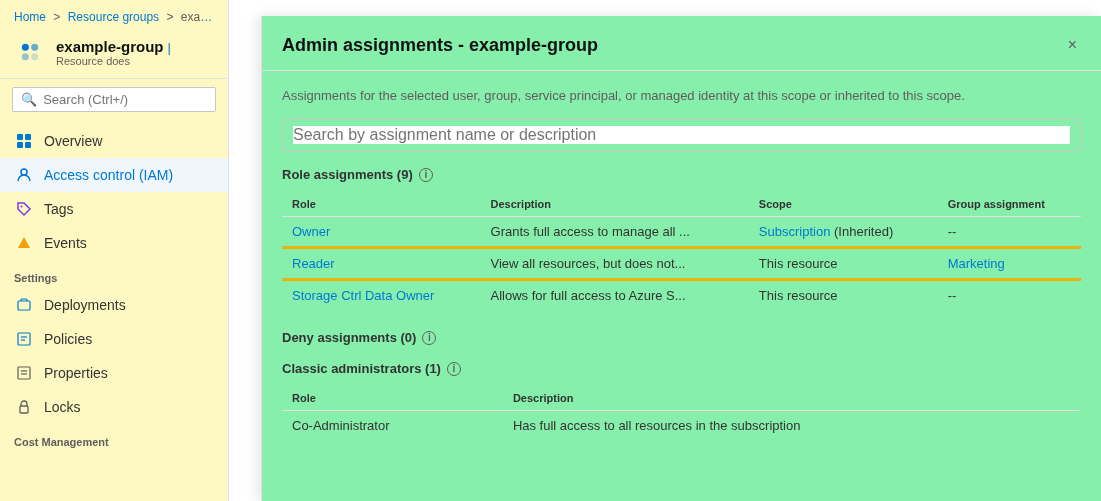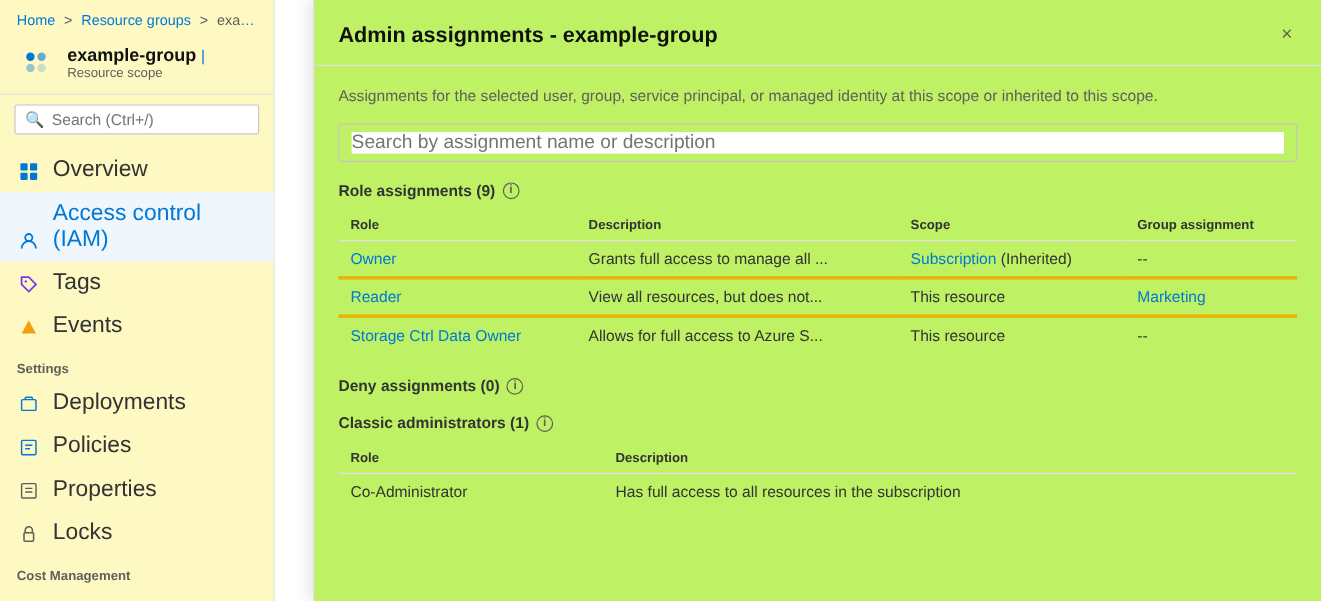--- a/index.html
+++ b/index.html
@@ -18,30 +18,30 @@
     .resource-header { display: flex; align-items: center; padding: 6px 14px 10px; border-bottom: 1px solid #e0e0e0; }
     .resource-icon { width: 32px; height: 32px; margin-right: 10px; display: flex; align-items: center; justify-content: center; }
     .resource-icon svg { width: 28px; height: 28px; }
     .pipe { color: #0078d4; margin-left: 4px; }
 
     .search-box { margin: 8px 12px; display: flex; align-items: center; border: 1px solid #c8c6c4; border-radius: 2px; padding: 4px 8px; background: #fff; }
     .search-box input { border: none; outline: none; font-size: 13px; width: 100%; color: #333; }
     .search-icon-small { color: #605e5c; margin-right: 6px; font-size: 13px; }
 
     .nav-list { flex: 1; overflow-y: auto; padding-top: 4px; }
-    .nav-item { display: flex; align-items: flex-end; padding: 7px 14px; cursor: pointer; font-size: 19px; color: #333; }
+    .nav-item { display: flex; align-items: center; padding: 7px 14px; cursor: pointer; font-size: 14px; color: #333; }
     .nav-item.active { background: #eff6fc; color: #0078d4; }
     .nav-item .nav-icon { width: 20px; height: 20px; margin-right: 10px; display: flex; align-items: center; justify-content: center; flex-shrink: 0; }
     .nav-section-title { padding: 12px 14px 4px; font-size: 11px; font-weight: 700; color: #605e5c; text-transform: none; letter-spacing: 0; }
 
     
     .main { flex: 1; background: #fff; display: flex; flex-direction: column; overflow: hidden; position: relative; }
 
     
-    .panel { position: absolute; right: 0; top: 0; bottom: 0; width: 840px; background: #bef264; border-left: 1px solid #e0e0e0; display: flex; flex-direction: column; box-shadow: -4px 0 12px rgba(0,0,0,0.1); z-index: 10; }
+    .panel { position: absolute; right: 0; top: 16px; bottom: 0; width: 840px; background: #86efac; border-left: 1px solid #e0e0e0; display: flex; flex-direction: column; box-shadow: -4px 0 12px rgba(0,0,0,0.1); z-index: 10; }
 
     .panel-header { display: flex; align-items: center; justify-content: space-between; padding: 16px 20px 12px; border-bottom: 1px solid #e0e0e0; }
     .panel-title { font-size: 18px; font-weight: 600; color: #111; }
     .close-btn { background: none; border: none; cursor: pointer; font-size: 16px; color: #605e5c; padding: 4px; display: flex; align-items: center; justify-content: center; }
 
     .panel-body { flex: 1; overflow-y: auto; padding: 16px 20px; }
 
     .panel-description { font-size: 13px; color: #605e5c; margin-bottom: 14px; line-height: 1.4; }
 
     .search-panel { border: 1px solid #c8c6c4; border-radius: 2px; padding: 6px 10px; margin-bottom: 16px; display: flex; align-items: center; }
@@ -79,21 +79,21 @@
           <circle cx="8" cy="8" r="3" fill="#0078d4"></circle>
           <circle cx="16" cy="8" r="3" fill="#0078d4" opacity="0.6"></circle>
           <circle cx="8" cy="16" r="3" fill="#0078d4" opacity="0.4"></circle>
           <circle cx="16" cy="16" r="3" fill="#0078d4" opacity="0.2"></circle>
         </svg>
       </div>
       <div>
         <div>
           <span style="font-size:15px;font-weight:600;color:#111;">example-group</span><span class="pipe">|</span>
         </div>
-        <div style="font-size:11px;color:#605e5c;">Resource scope</div>
+        <div style="font-size:11px;color:#605e5c;">Resource does</div>
       </div>
     </div>
 
     <div class="search-box">
       <span class="search-icon-small">🔍</span>
       <input type="text" placeholder="Search (Ctrl+/)" style="">
     </div>
 
     <div class="nav-list">
       <div class="nav-item">

